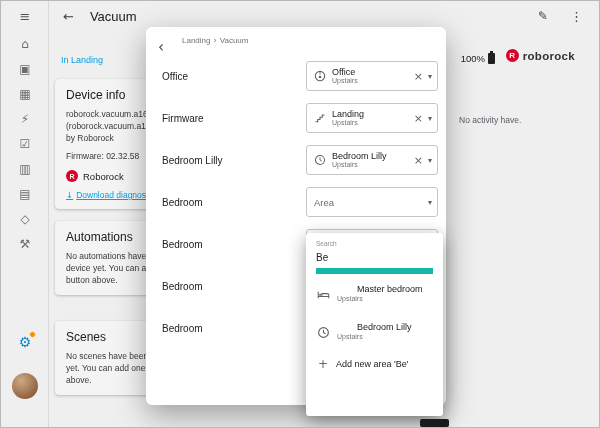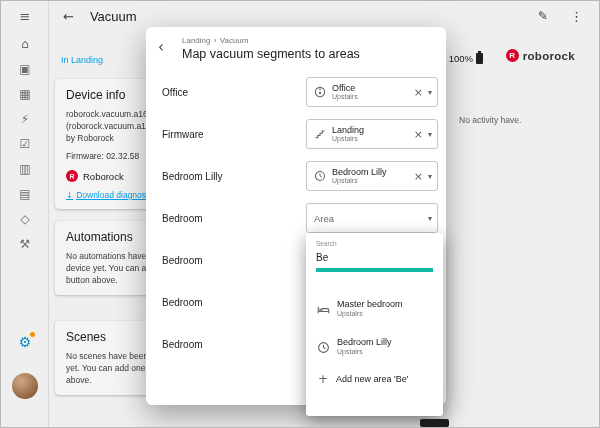--- a/index.html
+++ b/index.html
@@ -28,21 +28,21 @@
              align-items:center; padding:0 12px 0 10px; }
   .icon-btn { background:none; border:none; color:#3c4043; font-size:12px; padding:2px 4px; cursor:pointer; }
   .tb-back { font-size:13px; }
   .tb-title { font-size:13px; font-weight:400; color:#202124; margin:0 0 0 12px; }
   .tb-spacer { flex:1; }
   .tb-dots { margin-left:14px; font-size:13px; }
 
   
   .content { position:absolute; left:48px; top:30px; right:0; bottom:0; }
   .area-link { position:absolute; left:12px; top:24px; font-size:9px; color:#03a9f4; text-decoration:none; cursor:pointer; }
-  .battery-group { position:absolute; right:116px; top:22px; display:flex; align-items:center; gap:3px;
+  .battery-group { position:absolute; right:104px; top:22px; display:flex; align-items:center; gap:3px;
                    font-size:9.5px; color:#202124; }
   .battery-icon { display:inline-block; width:7px; height:11px; background:#202124; border-radius:1px; position:relative; }
   .battery-icon::before { content:""; position:absolute; top:-2px; left:2px; width:3px; height:2px; background:#202124; }
   .brand { position:absolute; right:24px; top:18px; display:flex; align-items:center; gap:4px;
            font-size:11.5px; font-weight:bold; color:#33373b; letter-spacing:.3px; }
   .rr-circle { width:13px; height:13px; border-radius:50%; background:#e4002b; color:#fff; font-size:8px;
                font-weight:bold; display:flex; align-items:center; justify-content:center; }
   .rr-circle.small { width:12px; height:12px; font-size:7px; }
 
   .cards { position:absolute; left:6px; top:48px; width:190px; }
@@ -76,28 +76,28 @@
   .stext { flex:1; display:flex; flex-direction:column; line-height:1.15; min-width:0; }
   .sval { font-size:9px; color:#202124; white-space:nowrap; overflow:hidden; }
   .ssec { font-size:7px; color:#757575; }
   .sclear { background:none; border:none; font-size:11px; color:#5f6368; padding:0 3px; cursor:pointer; line-height:1; }
   .scaret { font-size:8px; color:#5f6368; margin-left:2px; }
   .sph { flex:1; font-size:9.5px; color:#6b6b6b; }
 
   
   .menu-panel { position:absolute; left:305px; top:232px; width:137px; height:183px; background:#fff;
                 border-radius:3px; box-shadow:0 5px 18px rgba(0,0,0,.4); z-index:6; overflow:hidden; }
-  .search-field { margin:5px 10px 18px; border-bottom:4px solid #14b8a6; padding:2px 0 3px; }
+  .search-field { margin:5px 10px 1px; border-bottom:6px solid #14b8a6; padding:2px 0 3px; }
   .search-label { font-size:6.5px; color:#8a8f94; display:block; }
   .search-input { border:none; outline:none; padding:0; width:100%; font-size:10px; color:#202124;
                   background:transparent; font-family:inherit; }
   .opt { display:flex; align-items:center; gap:7px; height:38px; padding:0 11px; cursor:pointer; }
   .opt-icon { color:#5f6368; display:flex; flex:none; }
   .opt-text { display:flex; flex-direction:column; line-height:1.2; }
-  .opt-name { font-size:9px; color:#202124; }
+  .opt-name { font-size:9px; color:#202124;margin-left:20px; }
   .opt-sec { font-size:7px; color:#757575; }
   .add-row { display:flex; align-items:center; gap:8px; height:26px; padding:0 12px; font-size:9px;
              color:#202124; cursor:pointer; }
   .plus { font-size:12px; color:#5f6368; }
   .dark-bar { position:absolute; left:419px; top:418px; width:29px; height:8px; background:#1b1b1b;
               border-radius:2px; z-index:7; }
 </style>
 </head>
 <body>
 
@@ -180,21 +180,20 @@
   <div class="scrim"></div>
 
   <section class="dialog">
     <div class="dialog-header">
       <button class="dback glyph">‹</button>
       <div class="dcrumb">
         <span class="crumb-link">Landing</span>
         <span class="glyph">›</span>
         <span>Vacuum</span>
       </div>
-      <div class="dtitle">Map vacuum segments to areas</div>
     </div>
 
     <div class="drows">
 
       <div class="drow">
         <span class="dlabel">Office</span>
         <div class="select">
           <span class="sicon">
             <svg viewBox="0 0 16 16" width="12" height="12">
                 <circle cx="8" cy="8" r="6.2" fill="none" stroke="currentColor" stroke-width="1.4"></circle>

